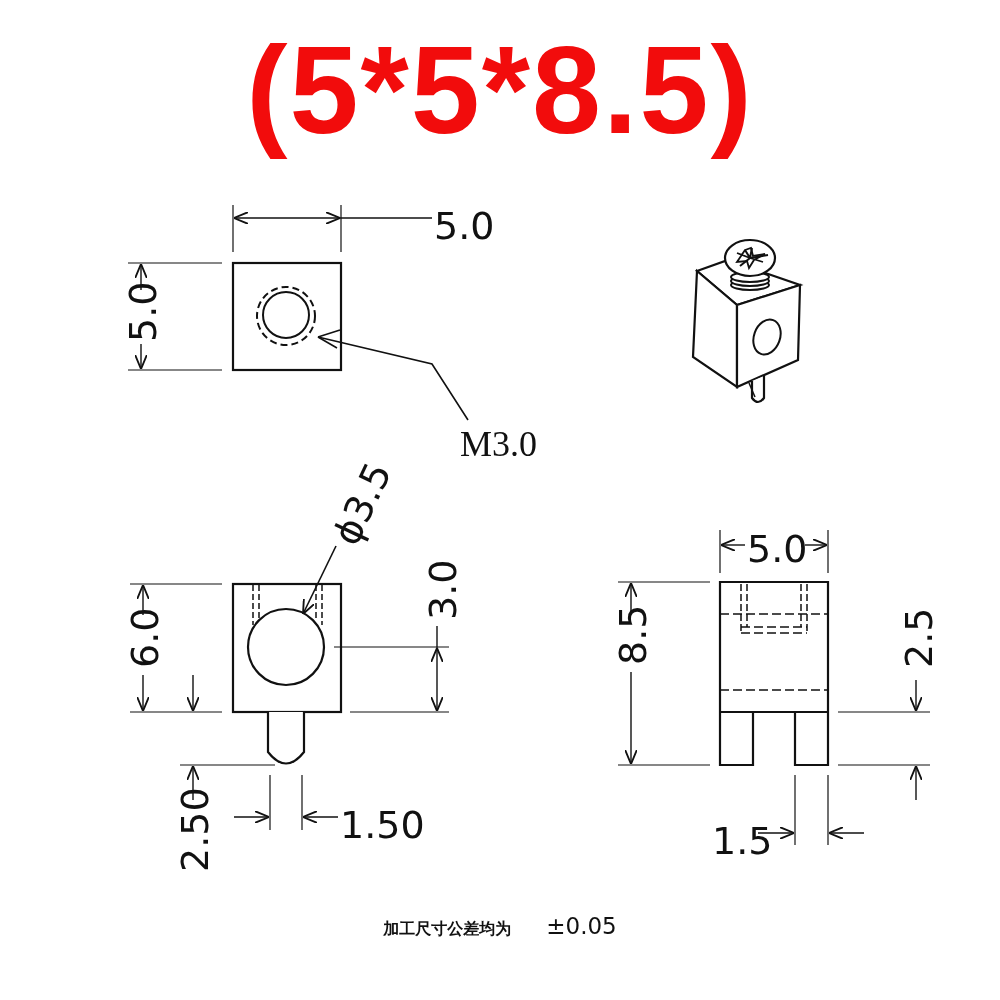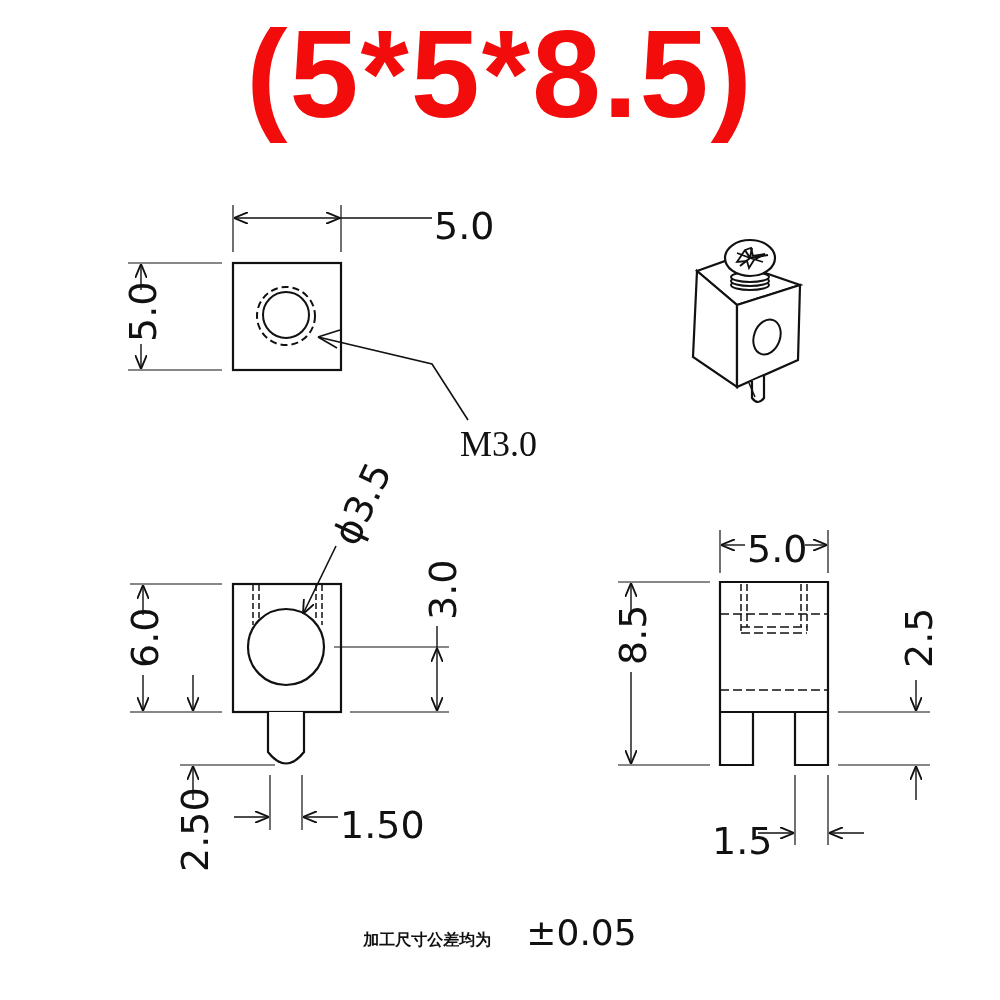--- a/index.html
+++ b/index.html
@@ -1,30 +1,30 @@
 <!DOCTYPE html>
 <html><head>
 <meta charset="utf-8">
 <style>
   html, body { margin: 0; padding: 0; background: #ffffff; }
   body { width: 1000px; height: 1000px; position: relative; overflow: hidden; font-family: "DejaVu Sans", sans-serif; }
   .title {
-    position: absolute; left: 0; top: 4px; width: 1000px; text-align: center;
+    position: absolute; left: 0; top: 20px; width: 1000px; text-align: center;
     font-family: "Liberation Sans", sans-serif; font-weight: bold; font-size: 124px;
     line-height: 140px; letter-spacing: 2px;
   }
   svg { position: absolute; left: 0; top: 0; }
   .dim { font-family: "DejaVu Sans", sans-serif; font-size: 38px; fill: #111; }
   .dim-mono { font-family: "Liberation Serif", serif; font-size: 36px; fill: #111; }
   .note {
     position: absolute; top: 912px; left: 0; width: 1000px; text-align: center;
     font-family: "DejaVu Sans", sans-serif; font-size: 24px; color: #111;
   }
   .note .cn { font-weight: bold; font-size: 16px; }
-  .note .num { font-size: 36px; margin-left: 35px; }
+  .note .num { font-size: 23px; margin-left: 35px; }
 </style>
 </head>
 <body>
 
 <div class="title" style="color:#f20c0c">(5*5*8.5)</div>
 
 <svg width="1000" height="1000" viewBox="0 0 1000 1000" stroke="#111" fill="none">
   <defs>
     <marker id="arr" viewBox="0 0 12 10" refX="12" refY="5" markerWidth="14" markerHeight="12" orient="auto-start-reverse" markerUnits="userSpaceOnUse">
       <path d="M0,0 L12,5 L0,10" fill="none" stroke="#111" stroke-width="1.6"></path>

